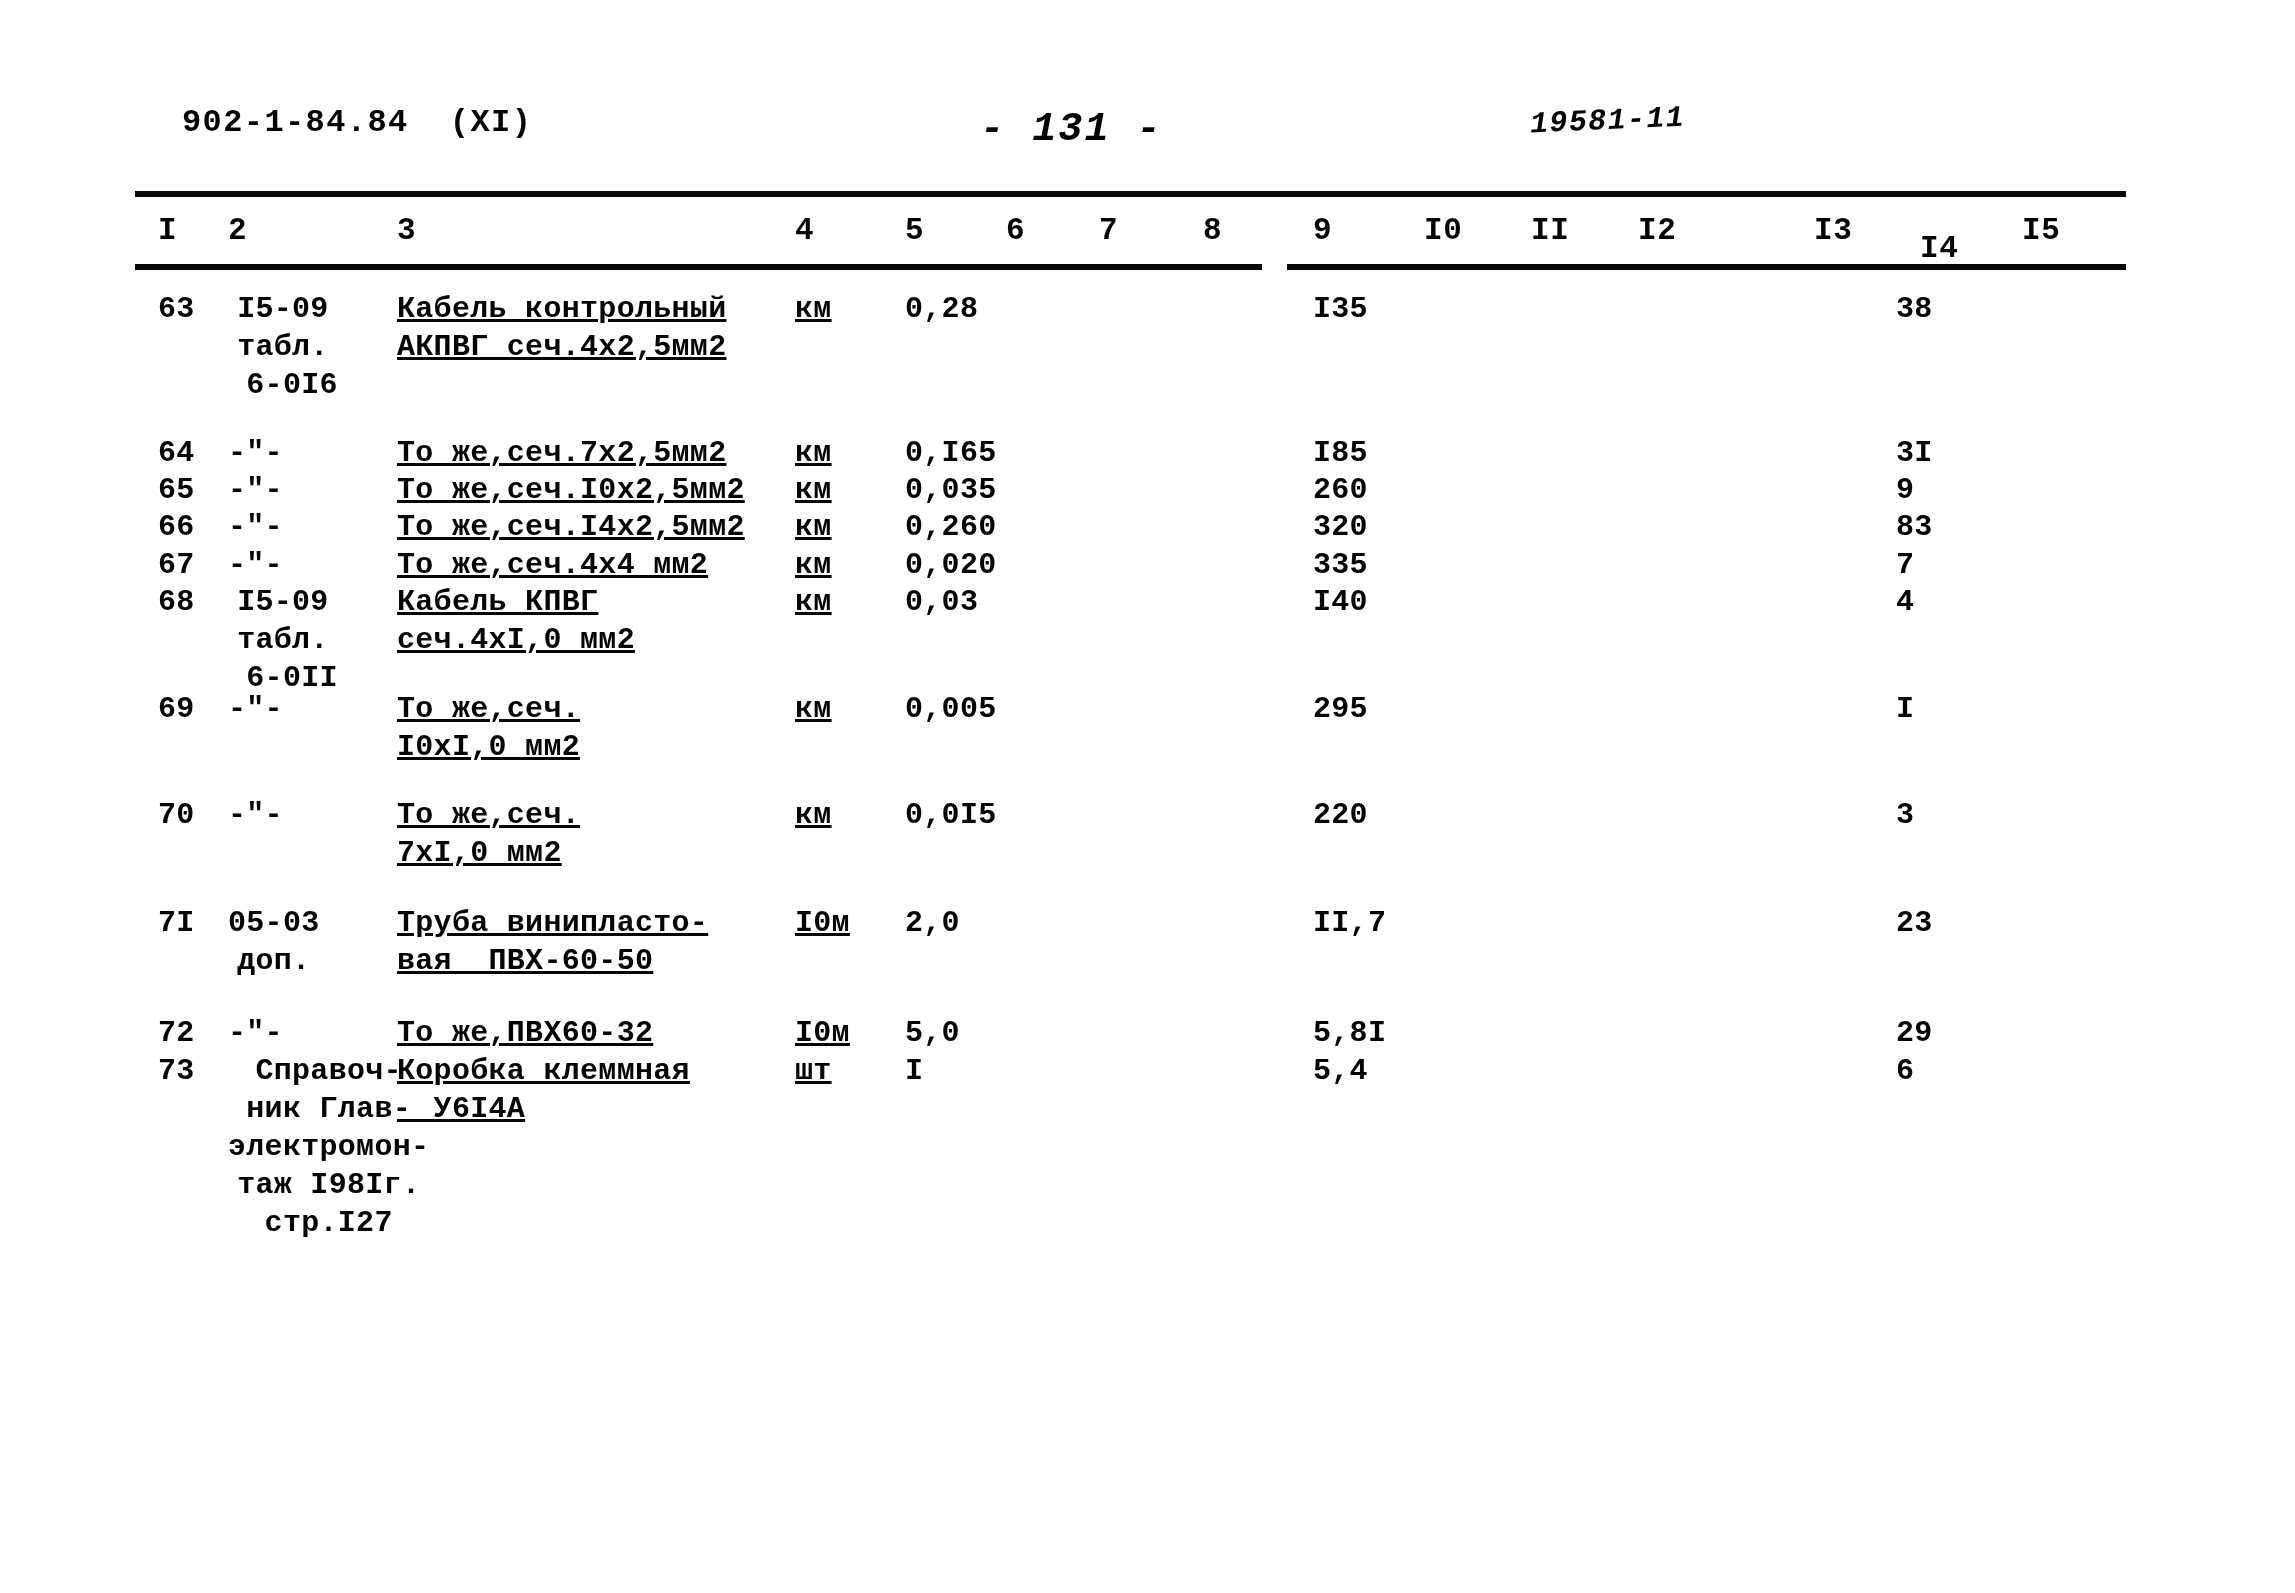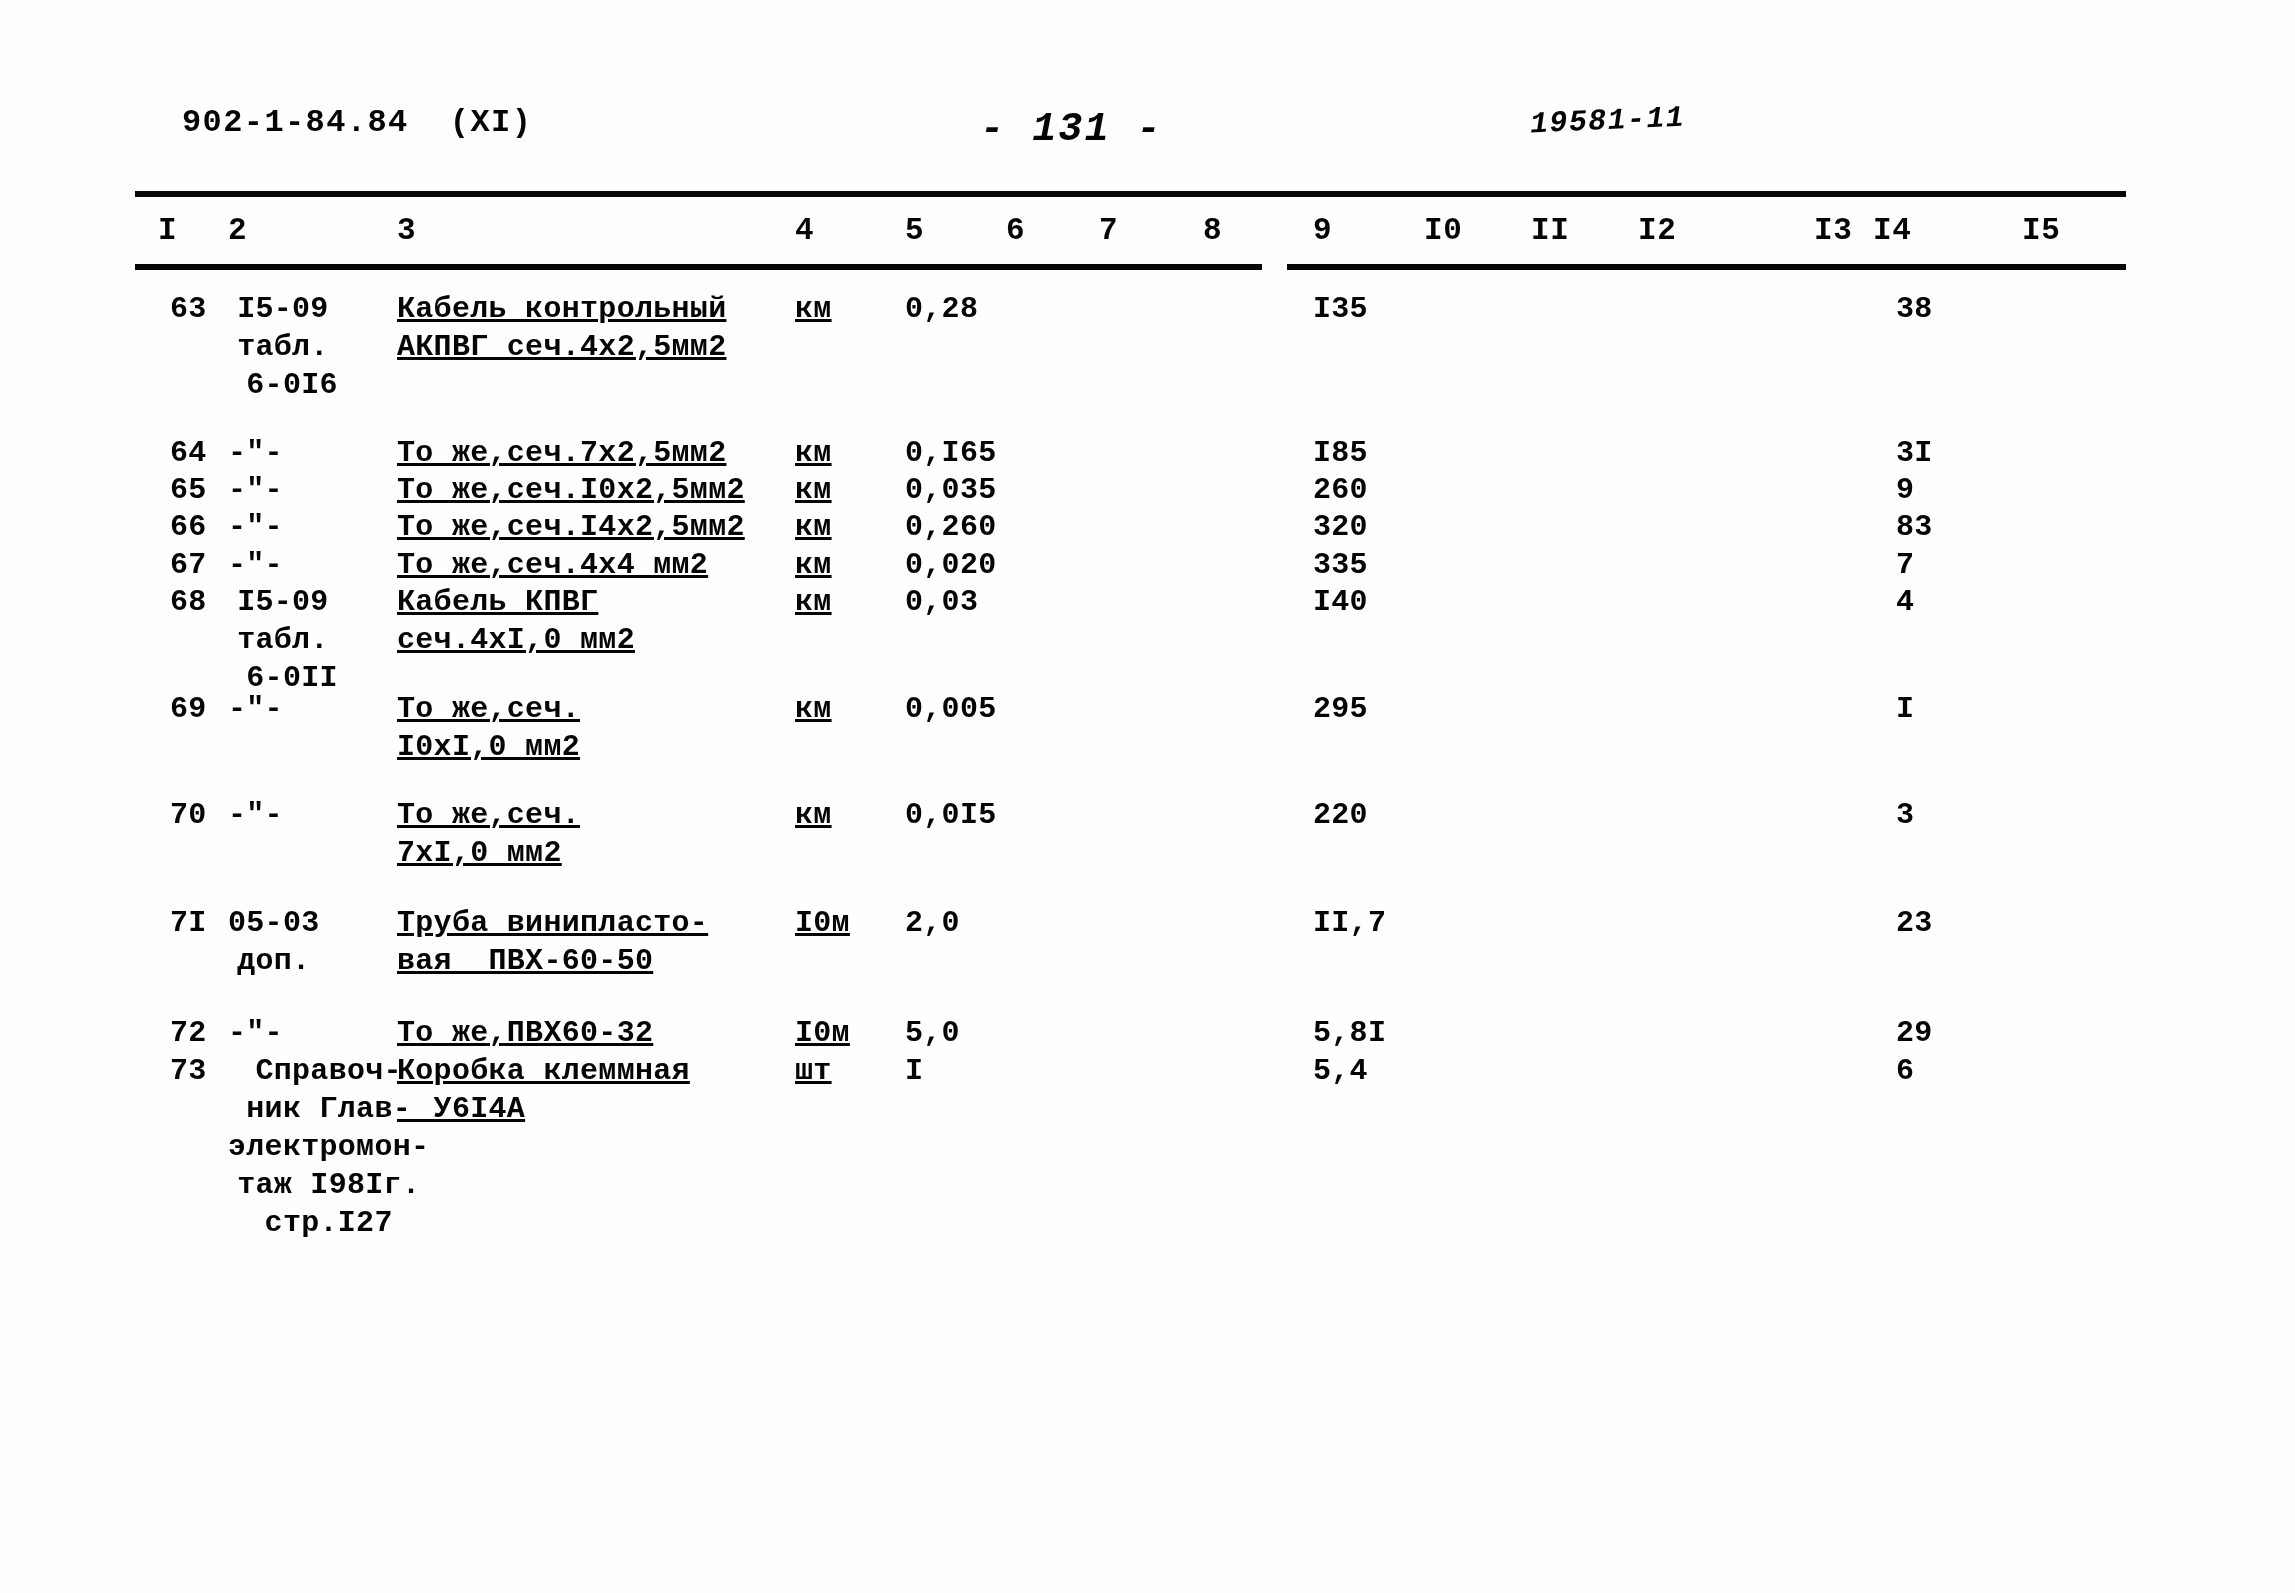--- a/index.html
+++ b/index.html
@@ -102,21 +102,21 @@
   }
   .cell {
     position: absolute;
     font-size: 30px;
     font-weight: 700;
     letter-spacing: 0.3px;
     line-height: 38px;
     white-space: pre;
     top: 0;
   }
-  .c1  { left: 170px; }
+  .c1  { left: 158px; }
   .c2  { left: 228px; text-align: center; }
   .c3  { left: 397px; text-decoration: underline; }
   .c4  { left: 795px; text-decoration: underline; }
   .c5  { left: 905px; }
   .c9  { left: 1313px; }
   .c13 { left: 1896px; }
 </style>
 </head>
 <body>
 
@@ -137,21 +137,21 @@
       <div class="colnum" style="left: 795px;">4</div>
       <div class="colnum" style="left: 905px;">5</div>
       <div class="colnum" style="left: 1006px;">6</div>
       <div class="colnum" style="left: 1099px;">7</div>
       <div class="colnum" style="left: 1203px;">8</div>
       <div class="colnum" style="left: 1313px;">9</div>
       <div class="colnum" style="left: 1424px;">I0</div>
       <div class="colnum" style="left: 1531px;">II</div>
       <div class="colnum" style="left: 1638px;">I2</div>
       <div class="colnum" style="left: 1814px;">I3</div>
-      <div class="colnum" style="left: 1873px;">I4</div>
+      <div class="colnum" style="left: 1920px; margin-top: 18px;">I4</div>
       <div class="colnum" style="left: 2022px;">I5</div>
     </div>
 
   <div class="rule rule-below"></div>
   <div class="rule rule-below2"></div>
 
   <div class="tbody">
       <div class="row" style="position: absolute; top: 0px;">
         <div class="cell c1">63</div>
         <div class="cell c2">I5-09

